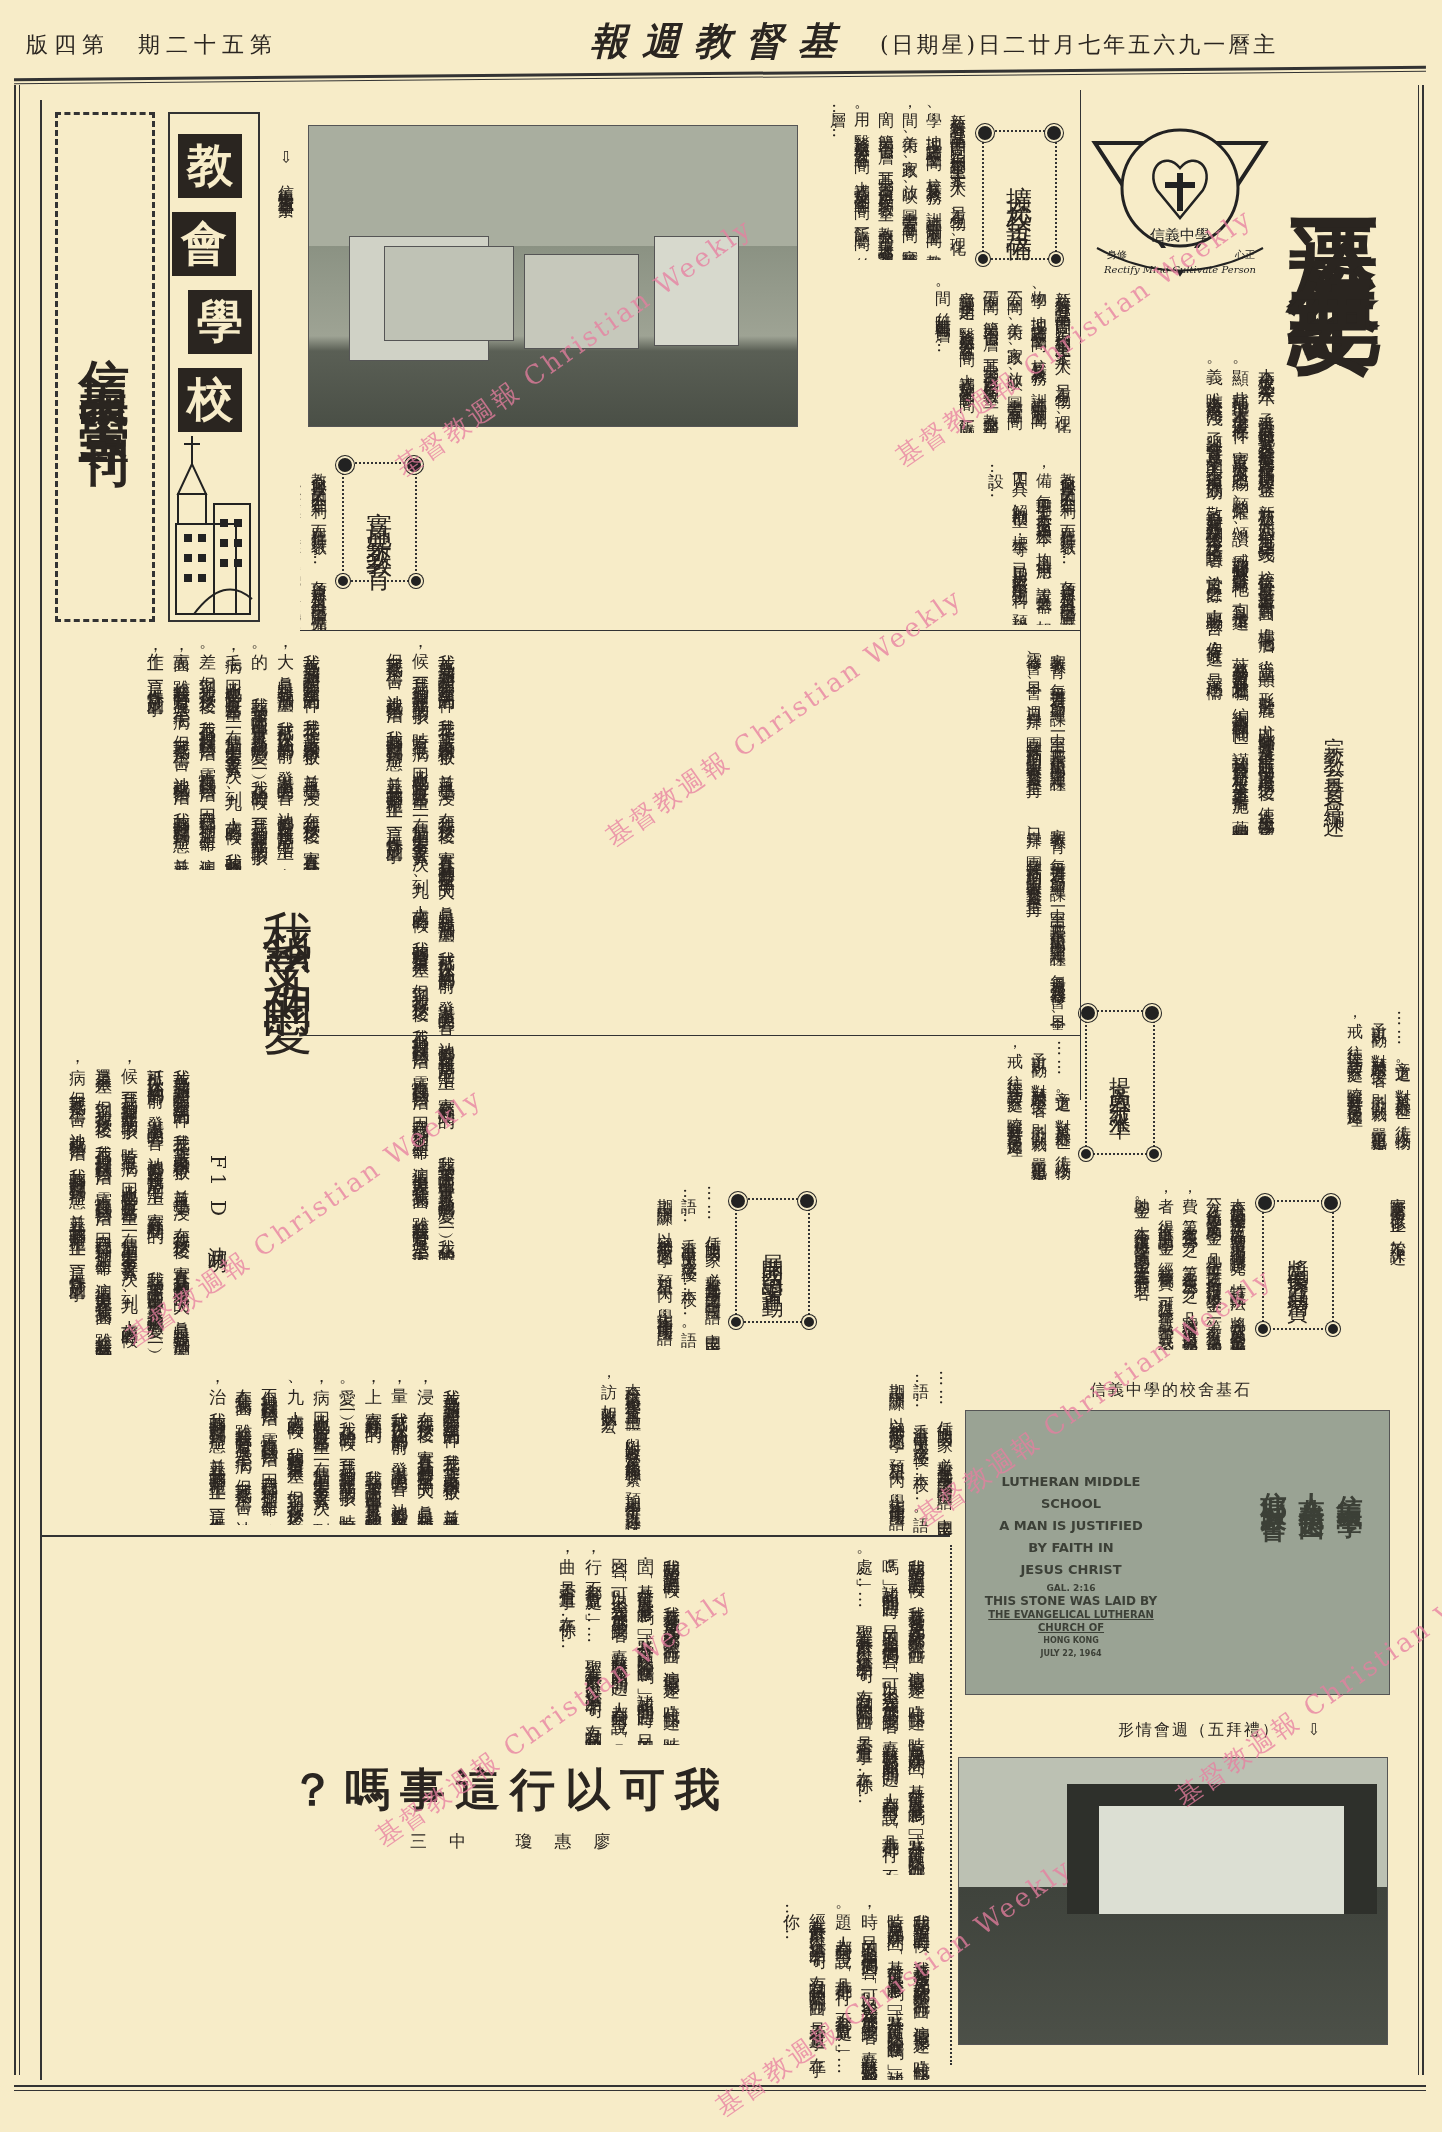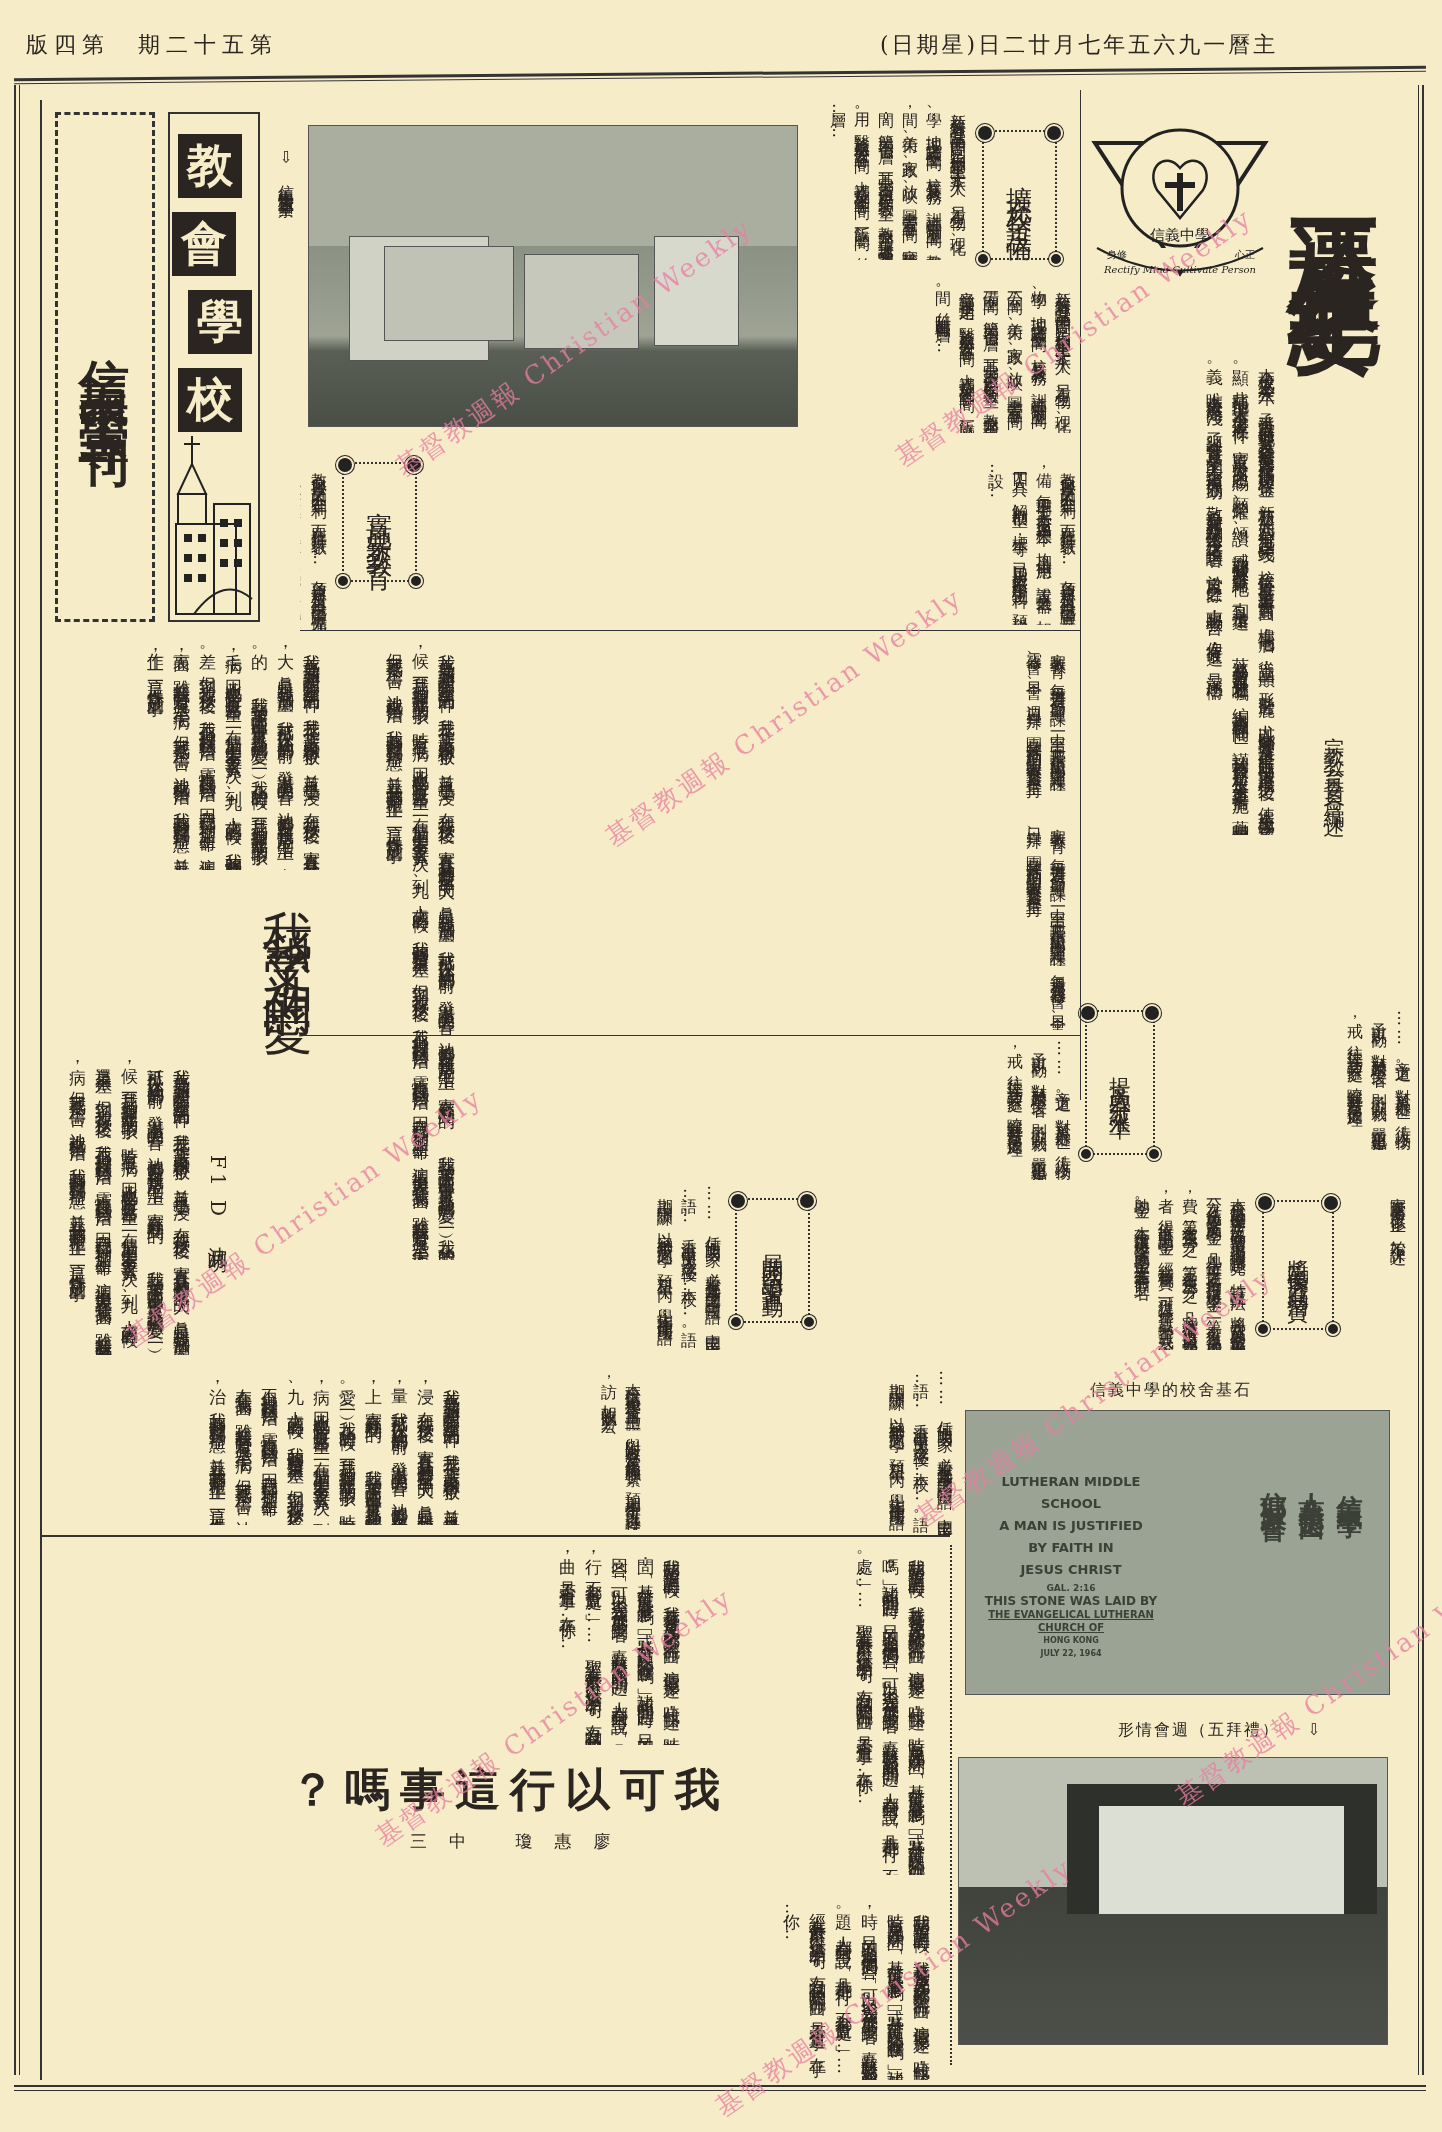--- a/index.html
+++ b/index.html
@@ -128,20 +128,21 @@
     pointer-events: none; letter-spacing: 3px;
   }
 </style>
 </head>
 <body>
 
 <div class="page">
 
   <div class="masthead">
     <div class="mh-edition">版四第　期二十五第</div>
+    <div class="mh-title">報週教督基</div>
     <div class="mh-date">(日期星)日二廿月七年五六九一曆主</div>
   </div>
   <div class="mh-rule"></div>
 
   <div class="frame-left"></div>
   <div class="frame-right"></div>
   <div class="frame-bottom"></div>
 
   <div class="special-box">
     <span>信義中學專刊</span>

